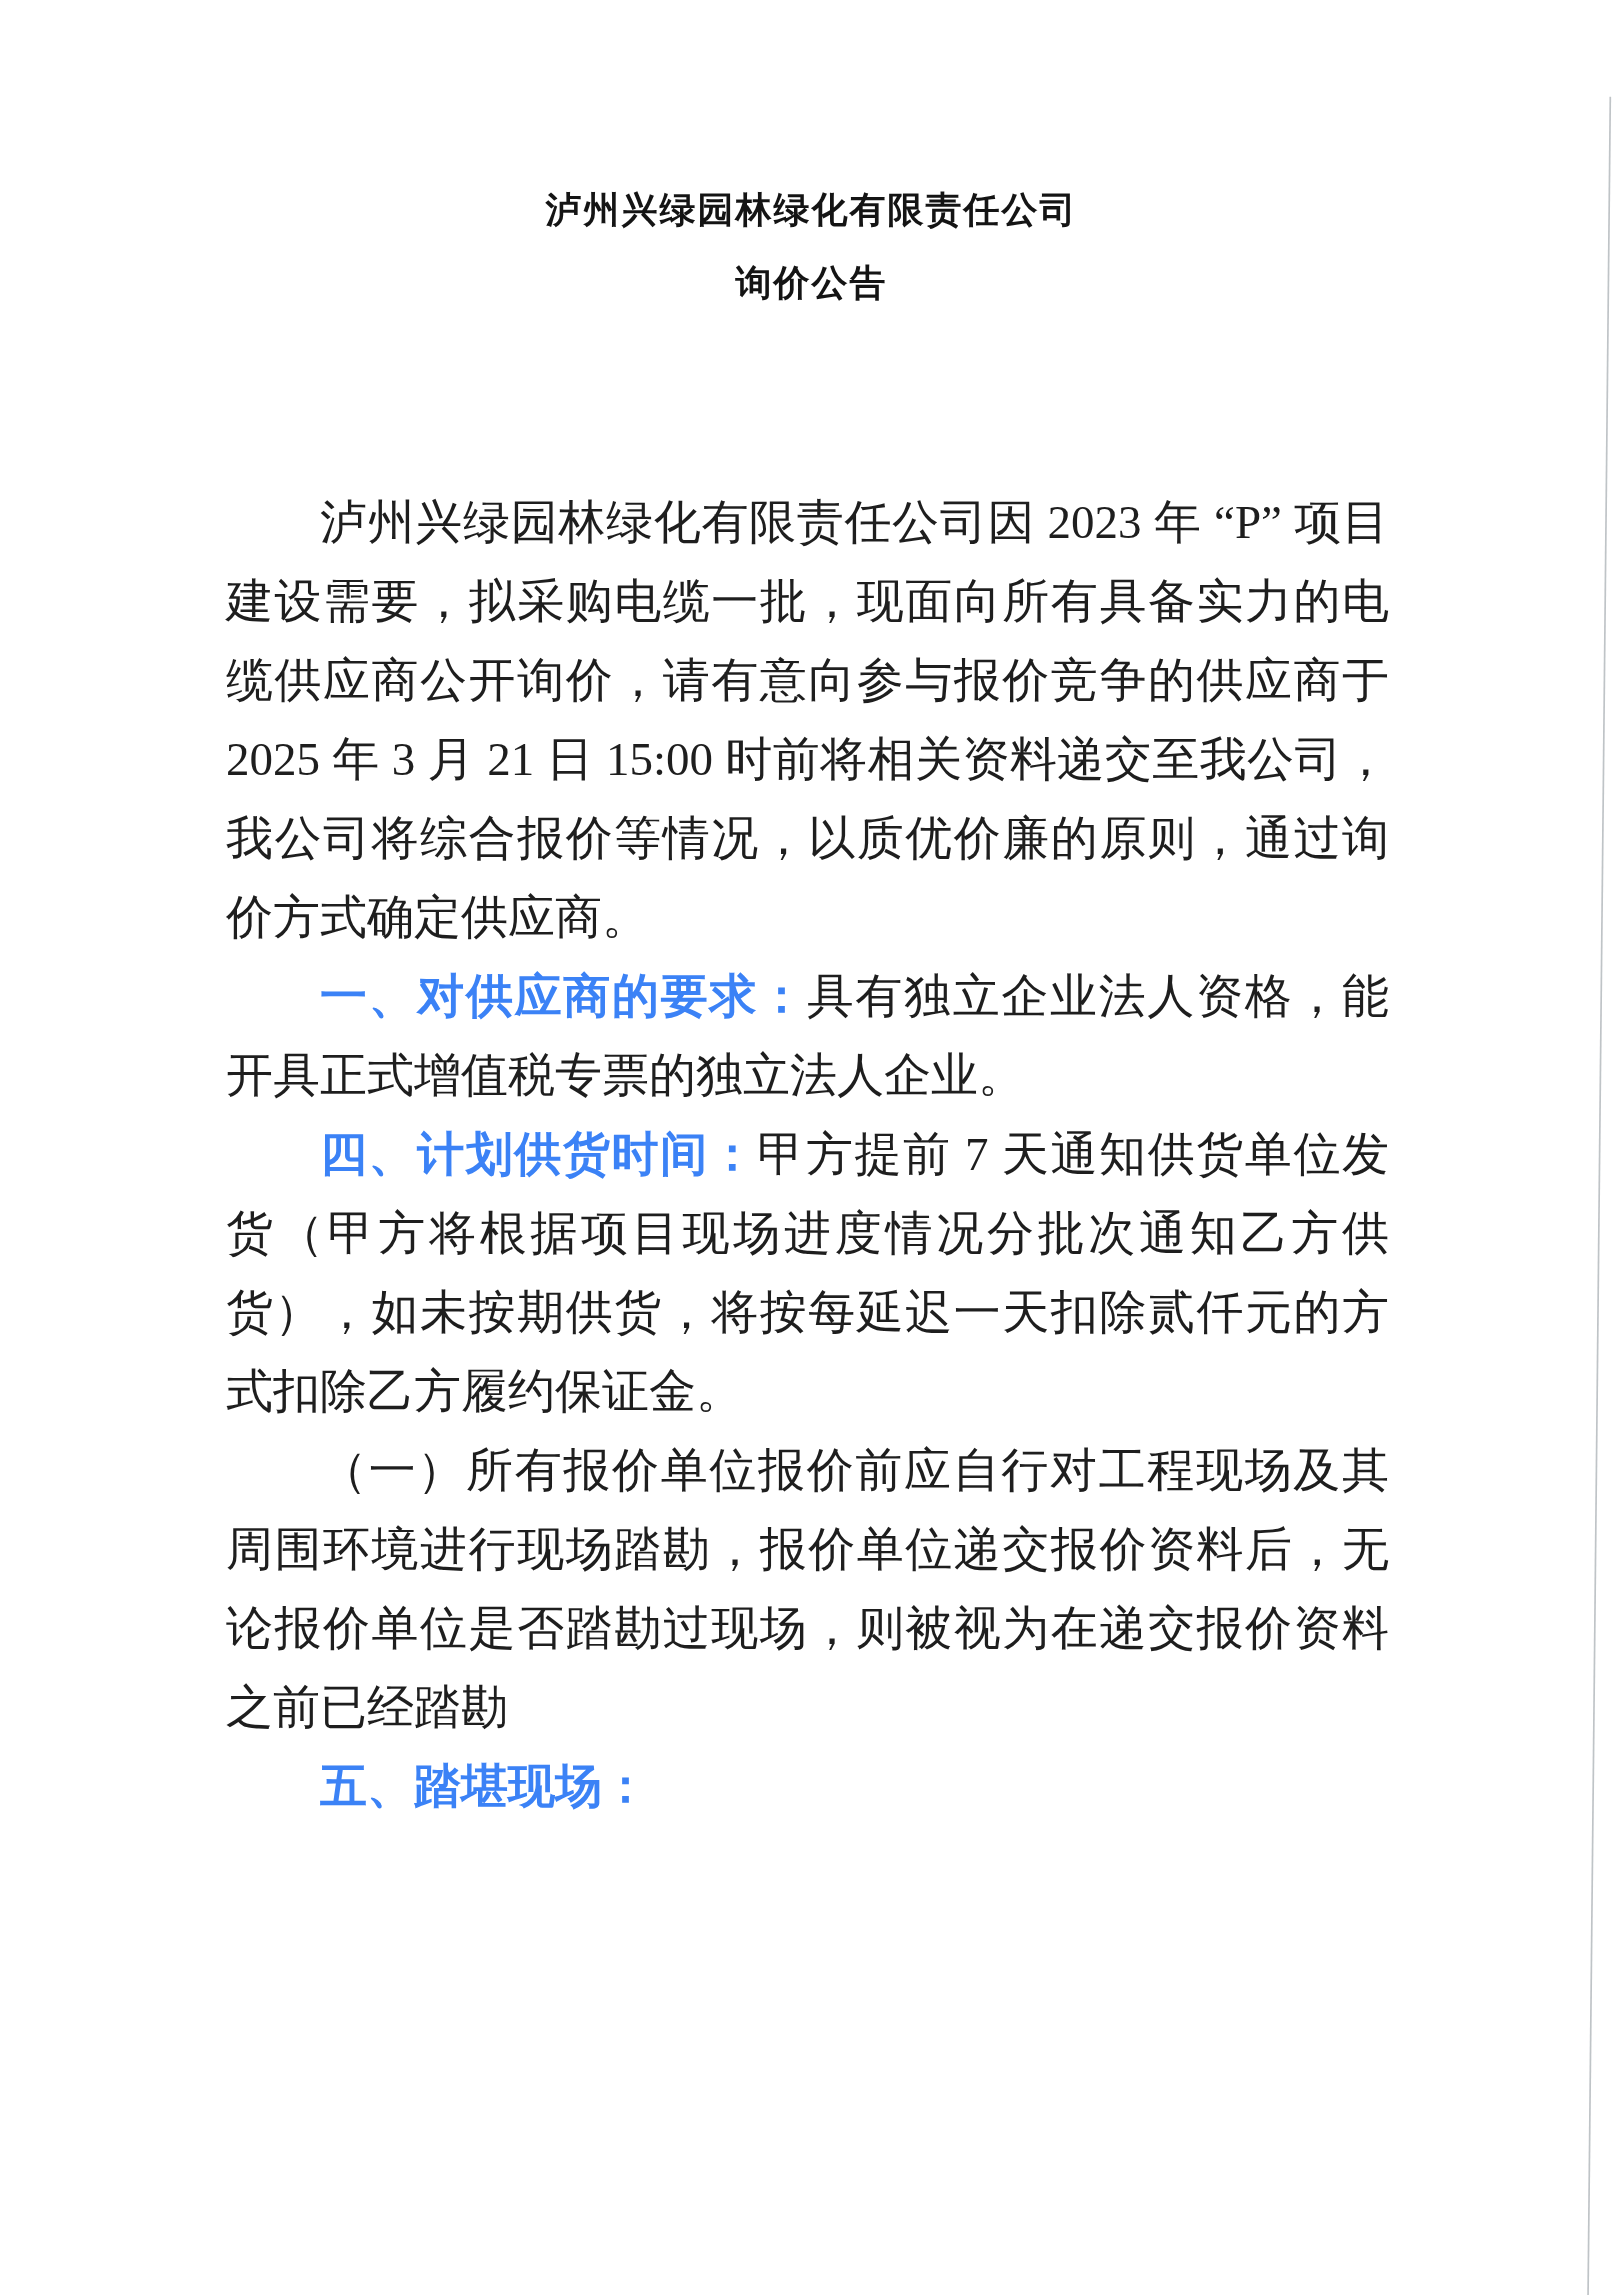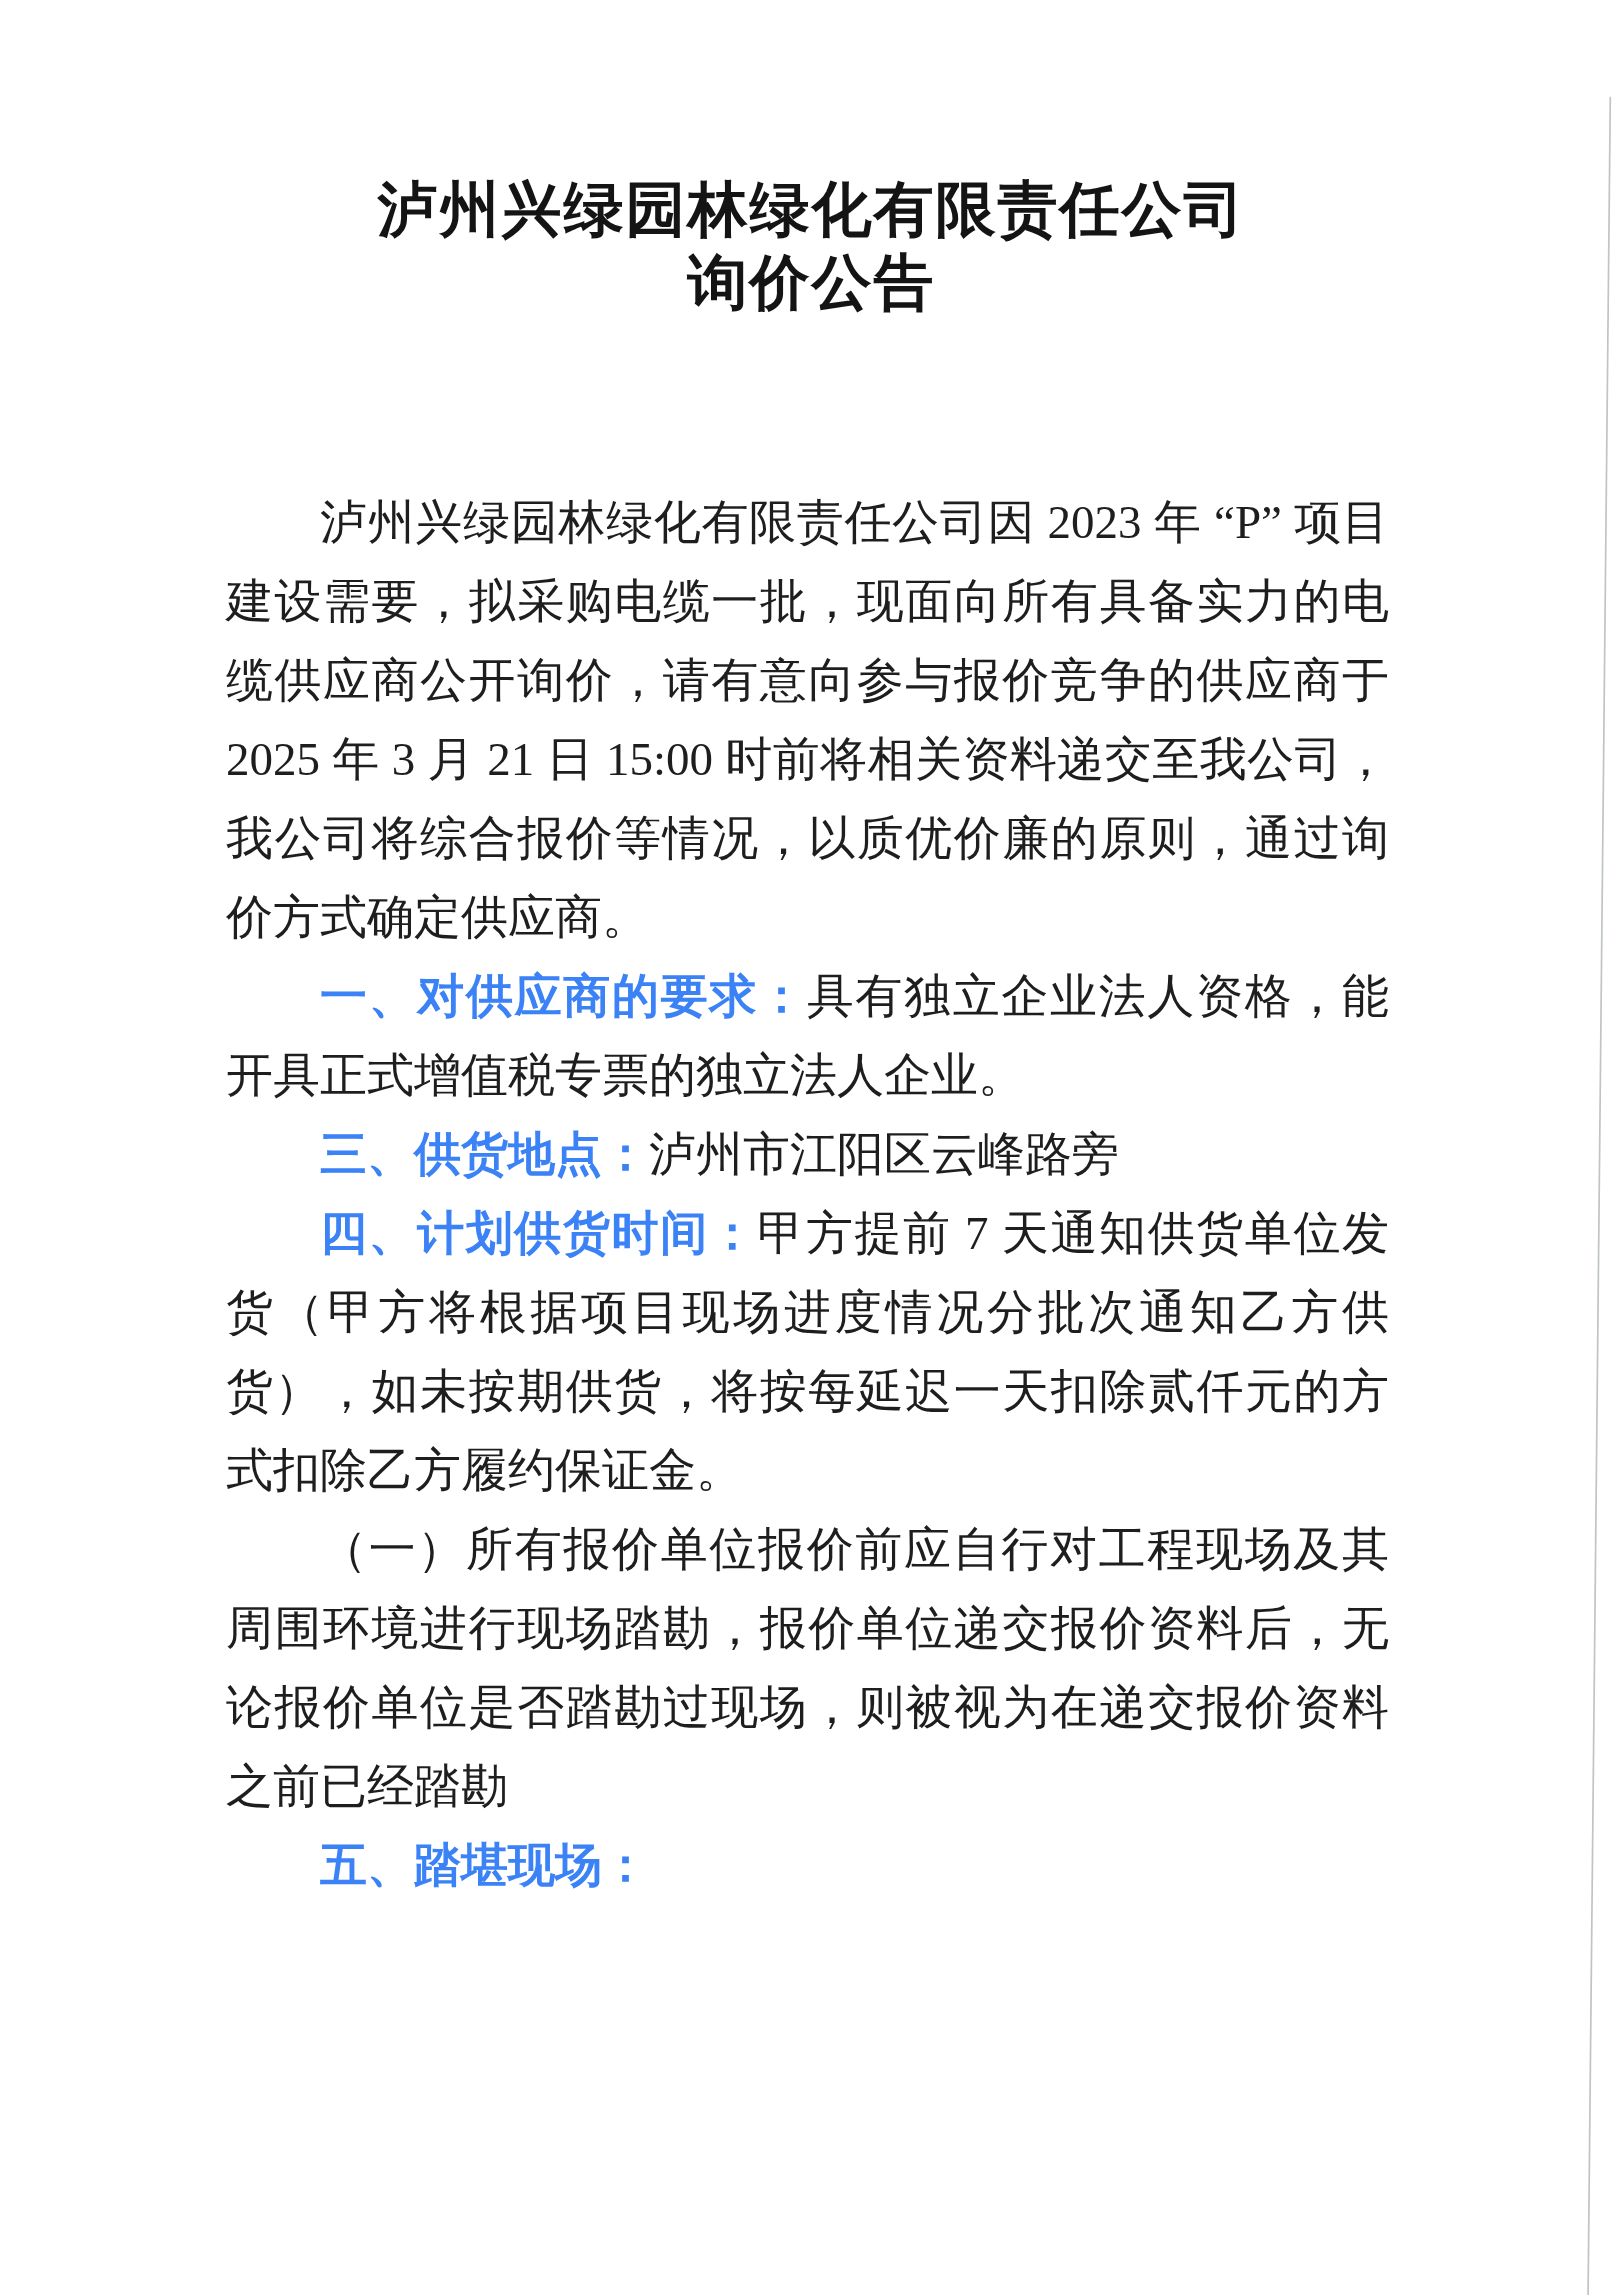--- a/index.html
+++ b/index.html
@@ -20,21 +20,21 @@
     background: #ffffff;
     overflow: hidden;
   }
   .title-block {
     position: absolute;
     top: 174px;
     left: 157px;
     width: 1309px;
     text-align: center;
     font-weight: bold;
-    font-size: 60px;
+    font-size: 36px;
     line-height: 73px;
     letter-spacing: 2px;
     color: #141414;
   }
   .body-block {
     position: absolute;
     top: 483px;
     left: 226px;
     width: 1163px;
     font-size: 47px;
@@ -67,21 +67,20 @@
 <div class="page">
 
   <header class="title-block">
     <div>泸州兴绿园林绿化有限责任公司</div>
     <div>询价公告</div>
   </header>
 
   <main class="body-block">
     <p><span>泸州兴绿园林绿化有限责任公司因 2023 年 “P” 项目建设需要，拟采购电缆一批，现面向所有具备实力的电缆供应商公开询价，请有意向参与报价竞争的供应商于 2025 年 3 月 21 日 15:00 时前将相关资料递交至我公司，我公司将综合报价等情况，以质优价廉的原则，通过询价方式确定供应商。</span></p>
     <p><span class="lead">一、对供应商的要求：</span><span>具有独立企业法人资格，能开具正式增值税专票的独立法人企业。</span></p>
-    <p><span class="lead">三、供货地点：</span><span>泸州市江阳区云峰路旁</span></p>
     <p><span class="lead">四、计划供货时间：</span><span>甲方提前 7 天通知供货单位发货（甲方将根据项目现场进度情况分批次通知乙方供货），如未按期供货，将按每延迟一天扣除贰仟元的方式扣除乙方履约保证金。</span></p>
     <p><span>（一）所有报价单位报价前应自行对工程现场及其周围环境进行现场踏勘，报价单位递交报价资料后，无论报价单位是否踏勘过现场，则被视为在递交报价资料之前已经踏勘</span></p>
     <p><span class="lead">五、踏堪现场：</span><span></span></p>
   </main>
 
   <svg class="scan-artifact" viewBox="0 0 2480 3508" xmlns="http://www.w3.org/2000/svg">
     <line x1="2461" y1="148" x2="2427" y2="3508" stroke="#b5babe" stroke-width="2.6" opacity="0.85"></line>
   </svg>
 
 </div>

